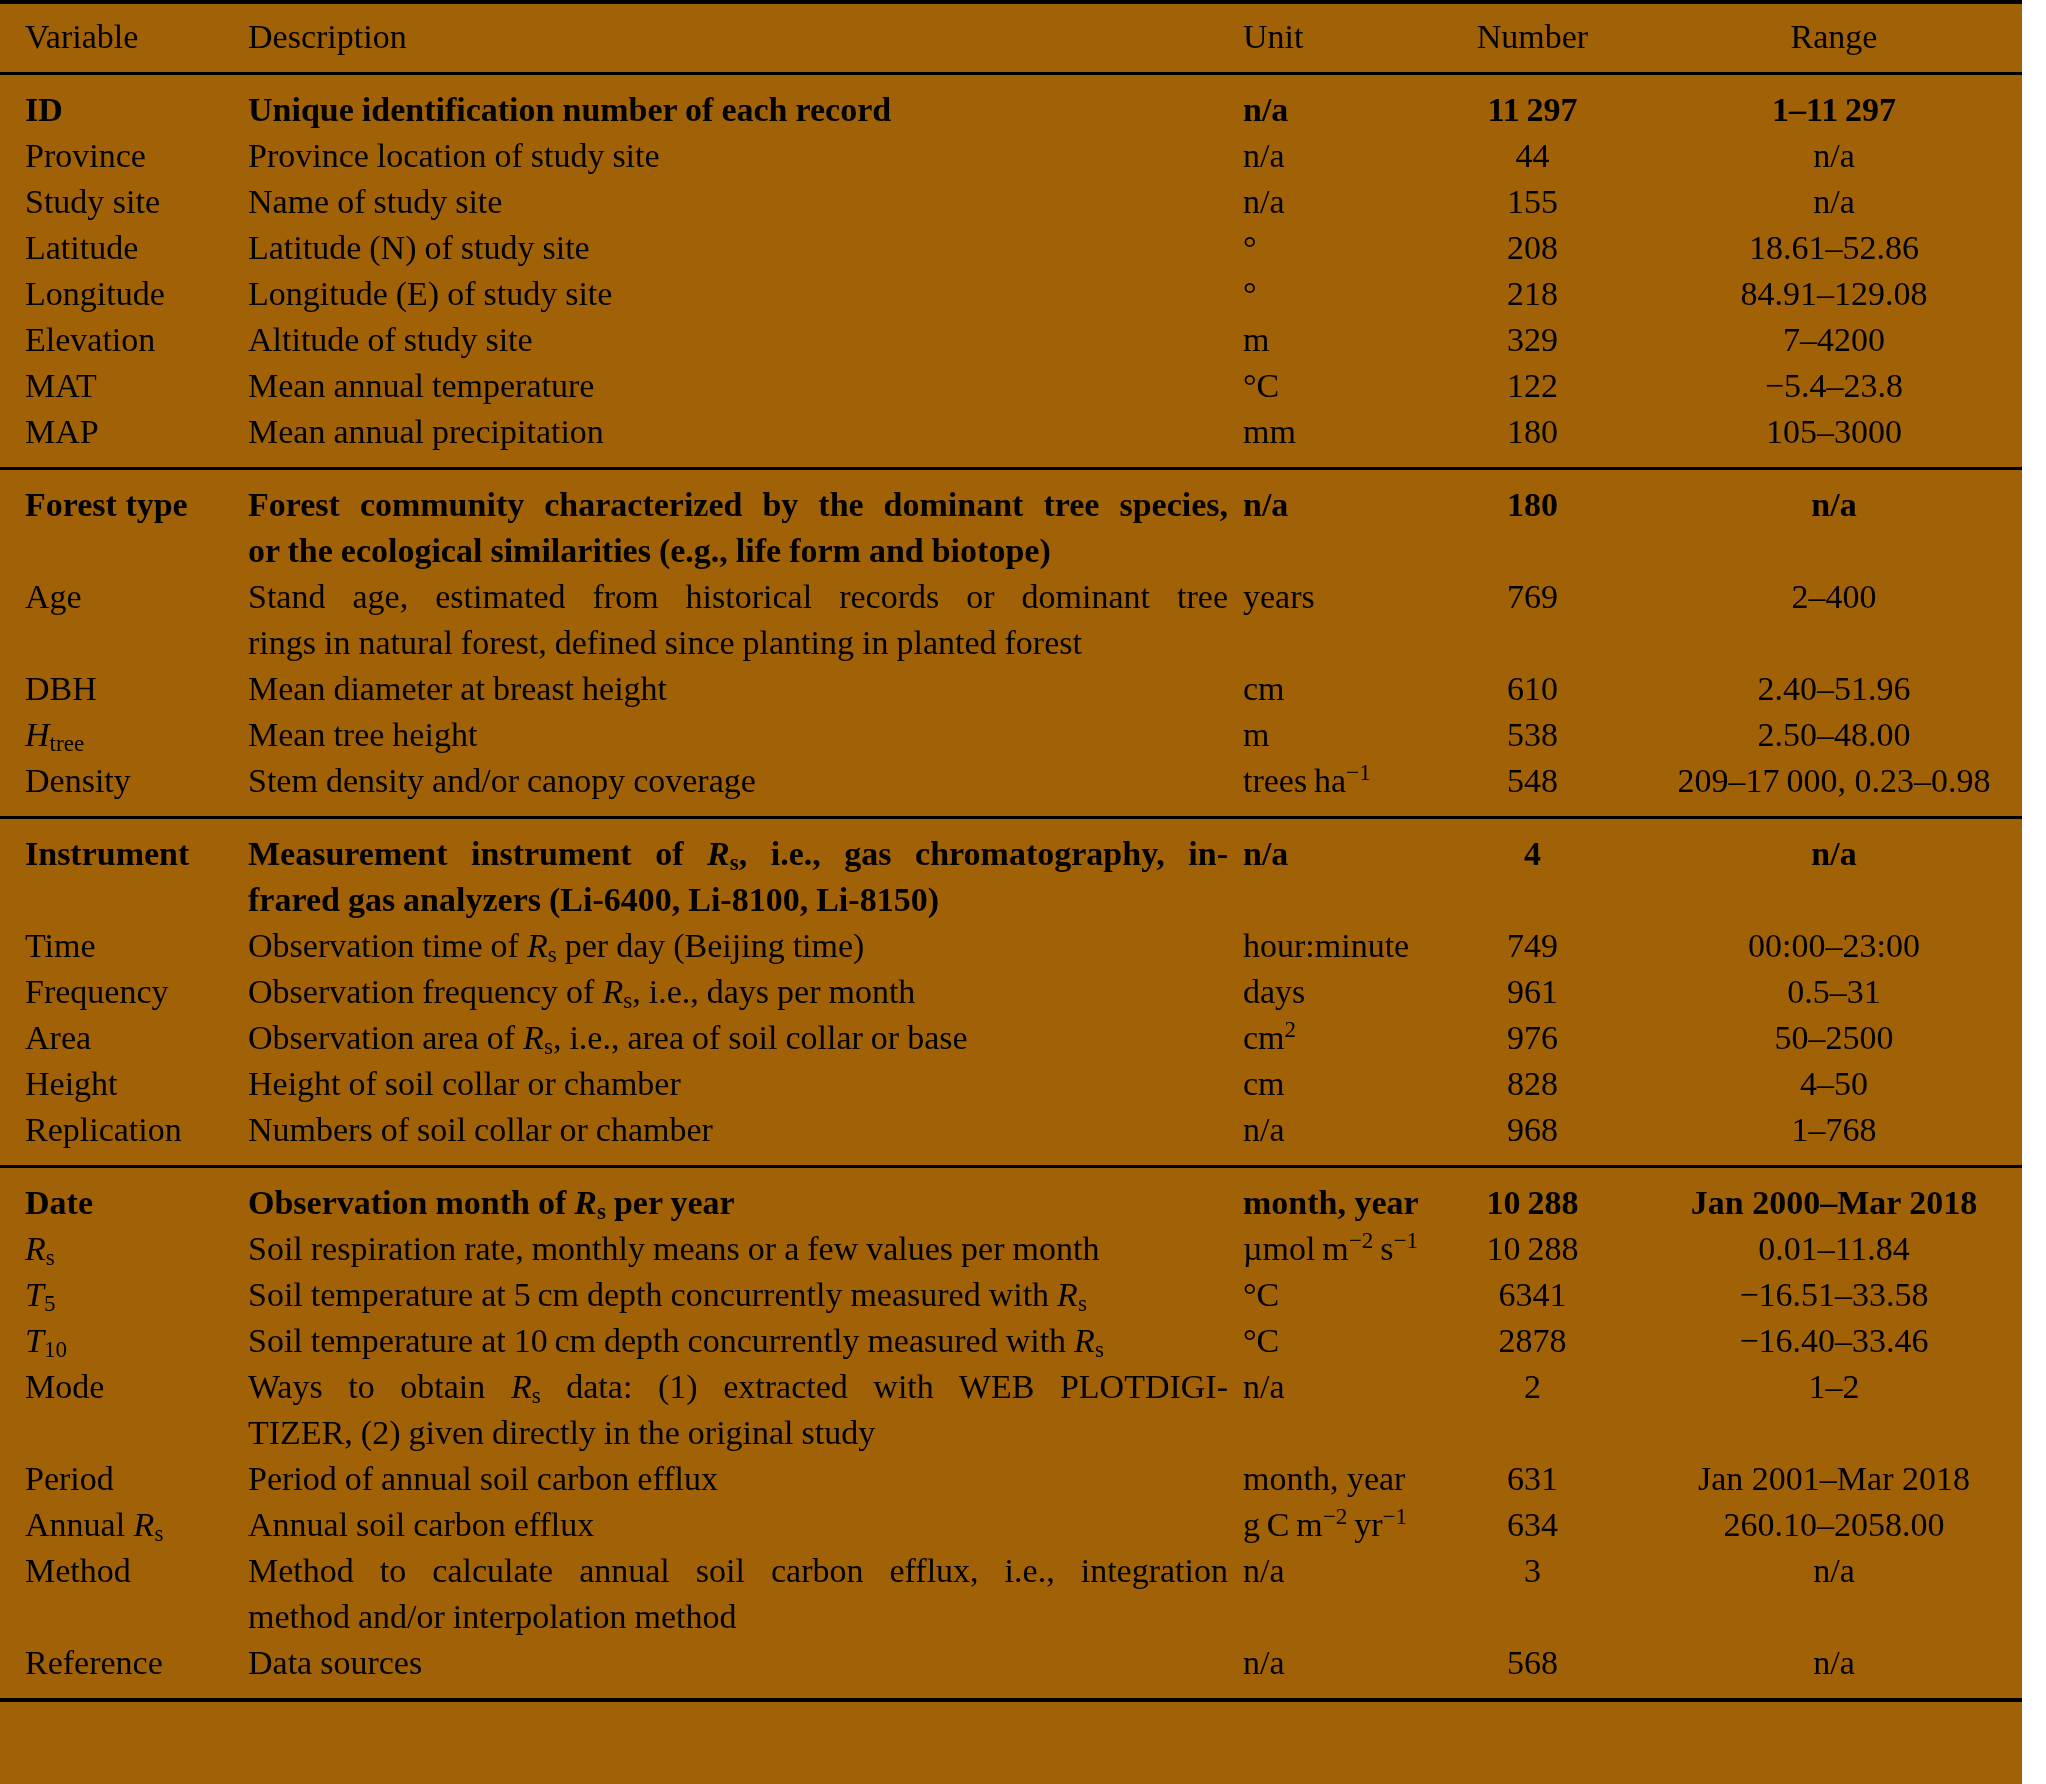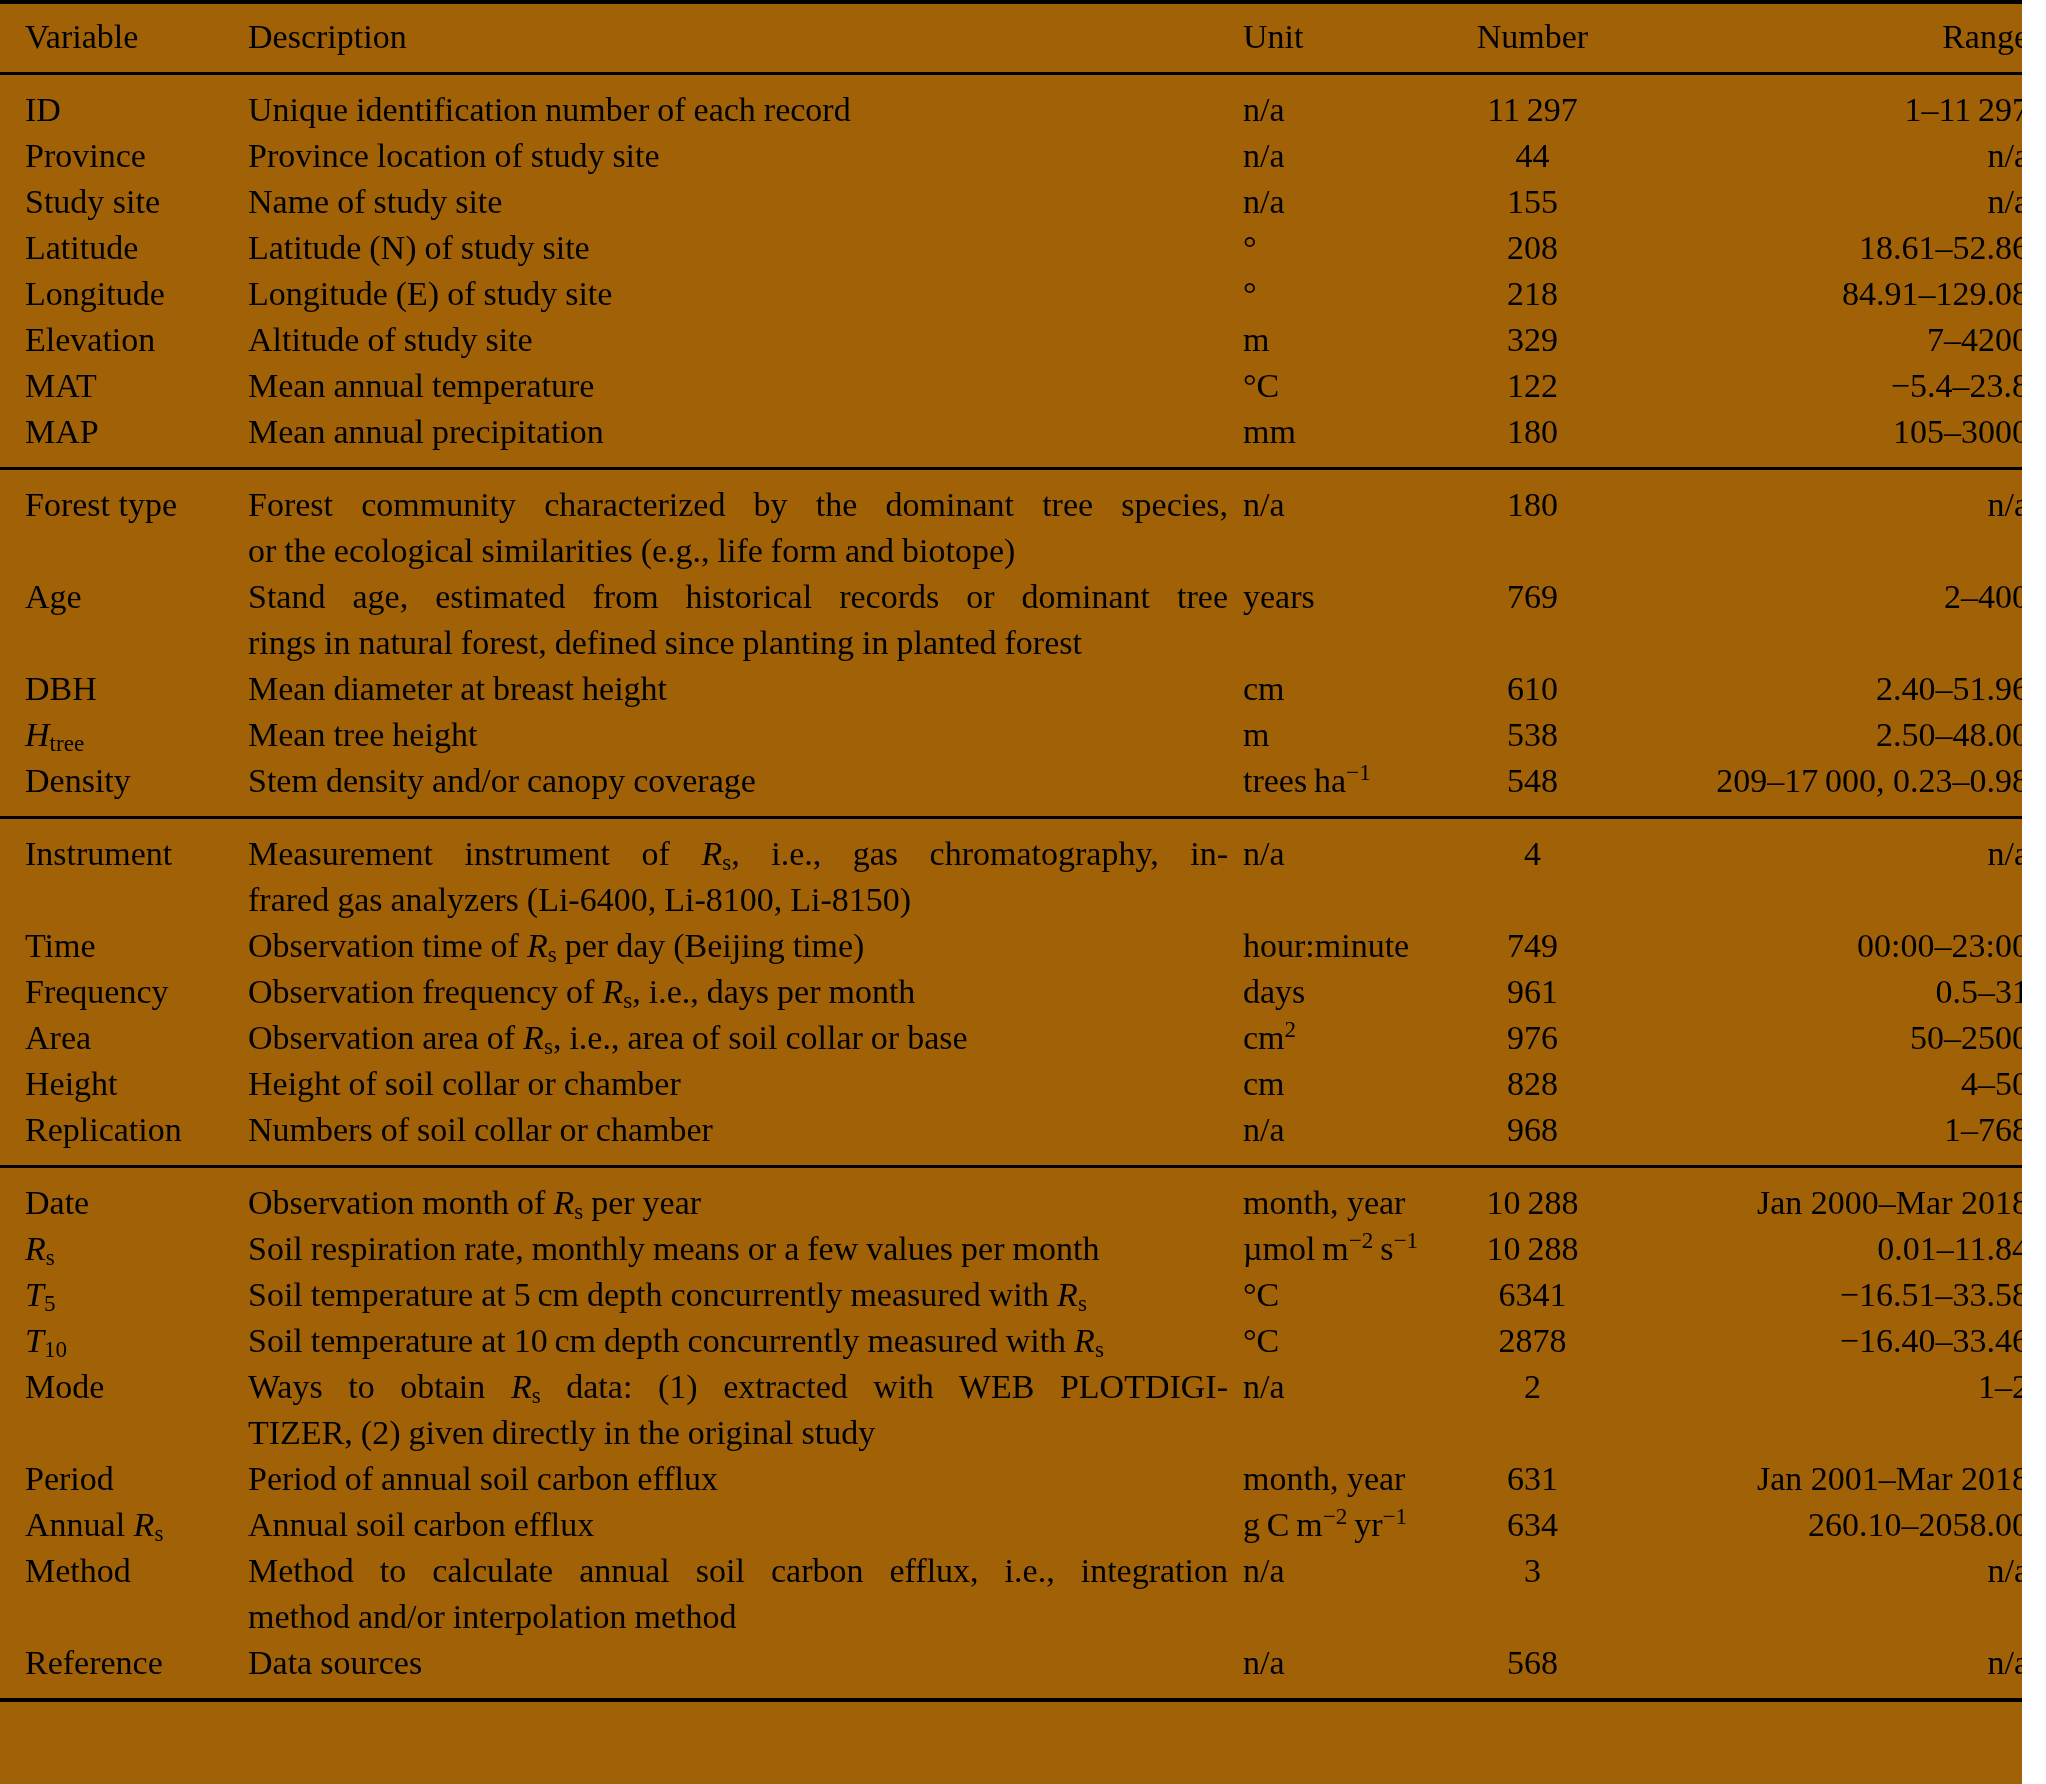--- a/index.html
+++ b/index.html
@@ -30,26 +30,26 @@
     font-weight: 400;
     overflow: hidden;
   }
   thead th {
     padding-top: 10px;
     padding-bottom: 12px;
     border-bottom: 3px solid #000;
     text-align: left;
   }
   tbody + tbody { border-top: 3px solid #000; border-radius: 9px; }
-  tbody tr:first-child td { padding-top: 12px; }
+  tbody tr:first-child td { padding-top: 12px; font-weight: bold; }
   tbody tr:last-child td { padding-bottom: 12px; }
   .col-var  { padding-left: 25px; }
   .col-desc { padding-right: 15px; word-spacing: -0.5px; }
   th.col-num,  td.col-num  { text-align: center; }
-  th.col-range, td.col-range { text-align: right; padding-right: 18px; }
+  th.col-range, td.col-range { text-align: center; padding-right: 18px; }
   .jline { text-align: justify; text-align-last: justify; }
   i { font-style: italic; }
   sub {
     font-size: 68%;
     line-height: 0;
     vertical-align: baseline;
     position: relative;
     top: 0.22em;
   }
   sup {

